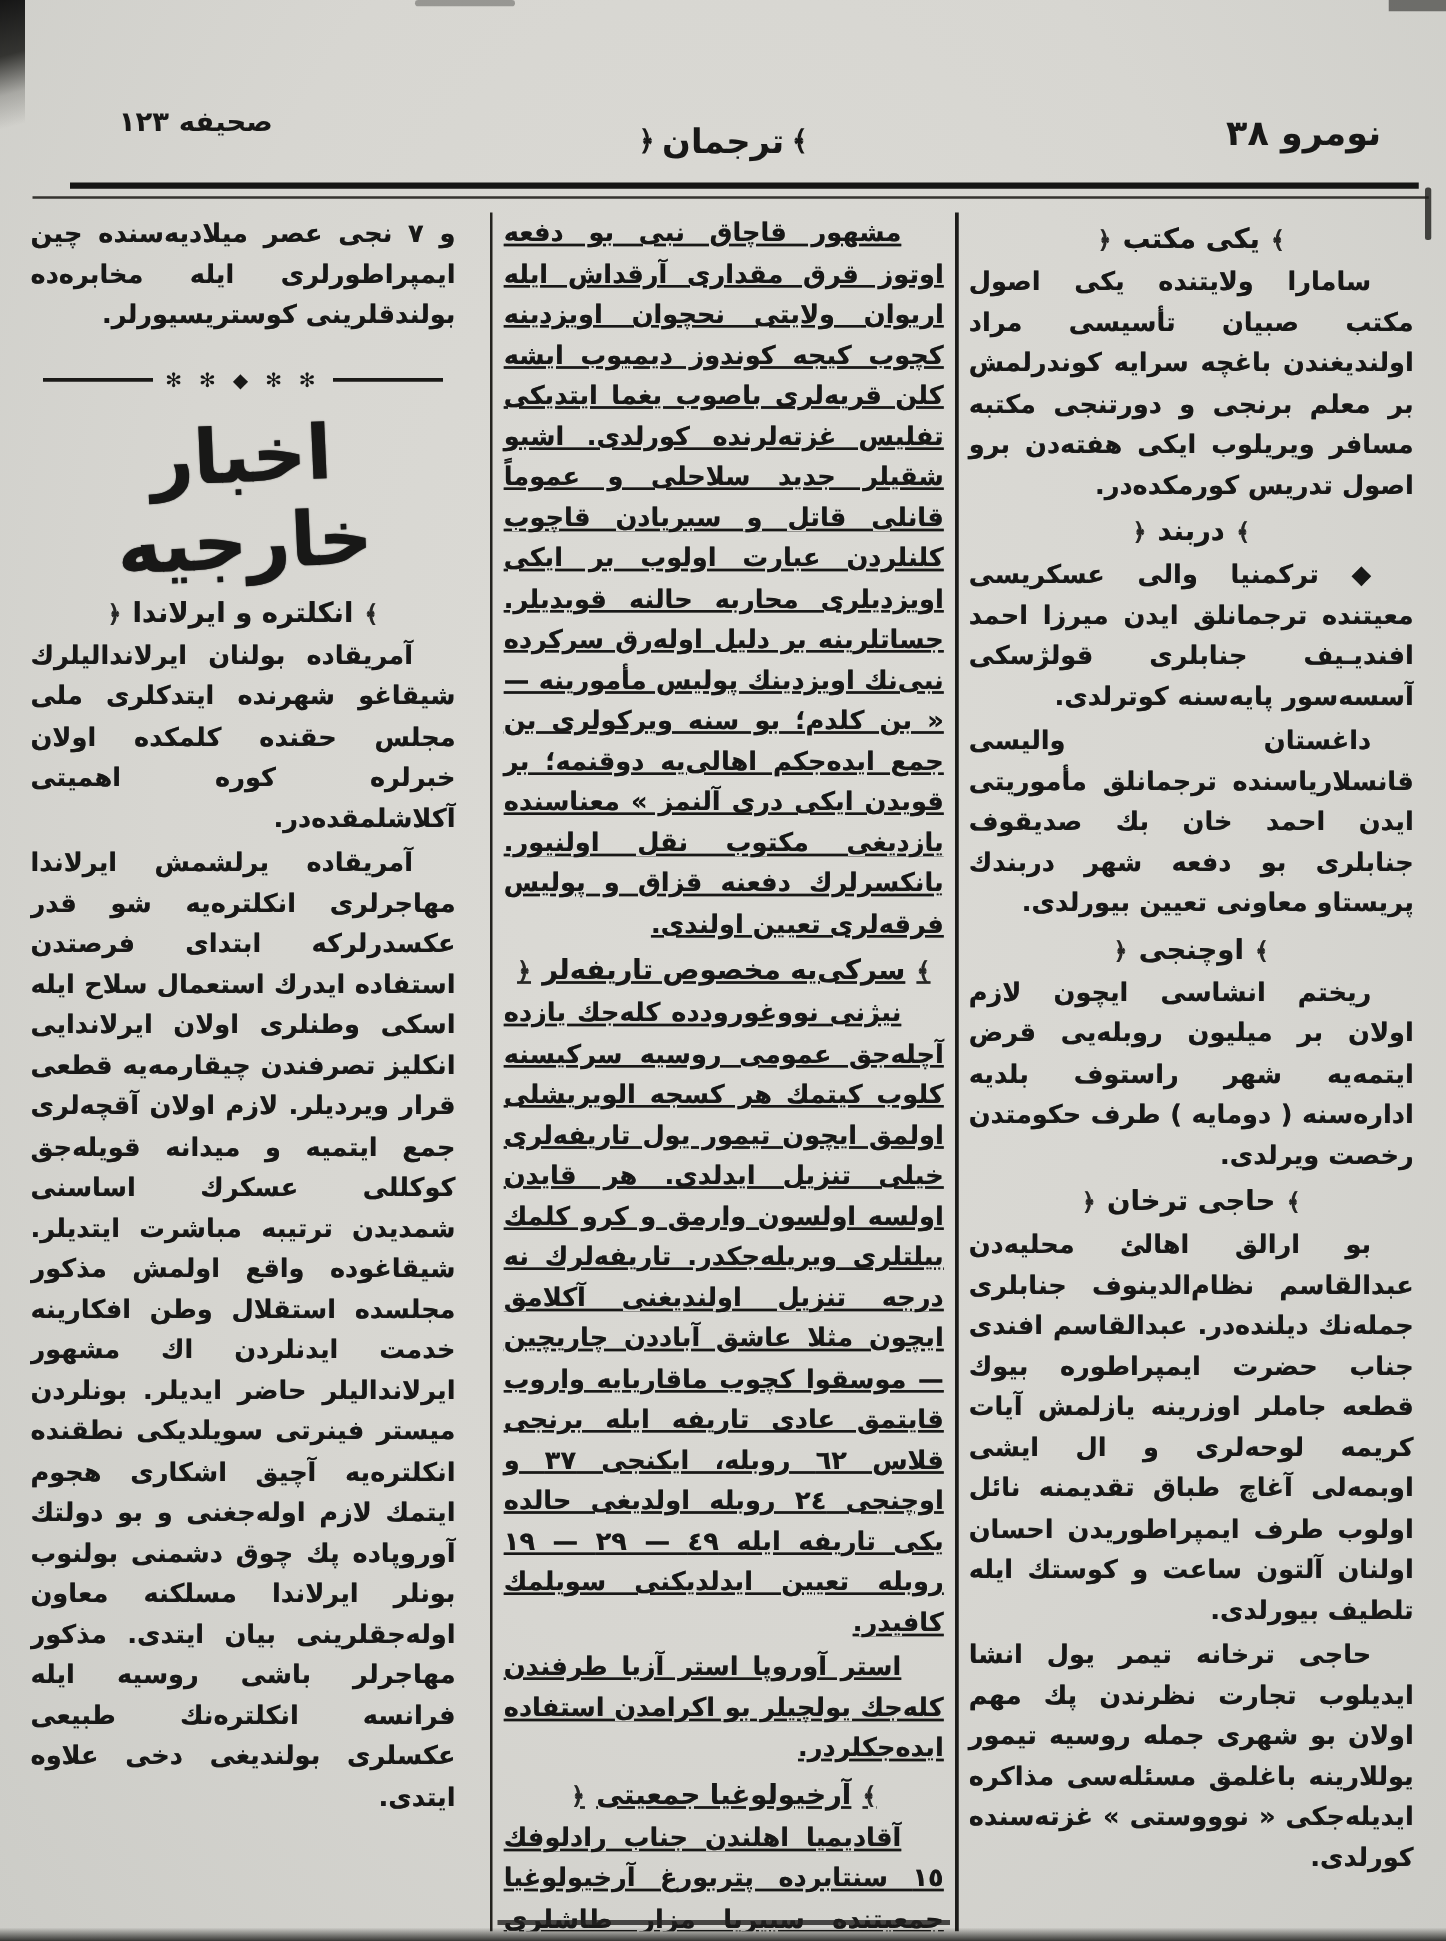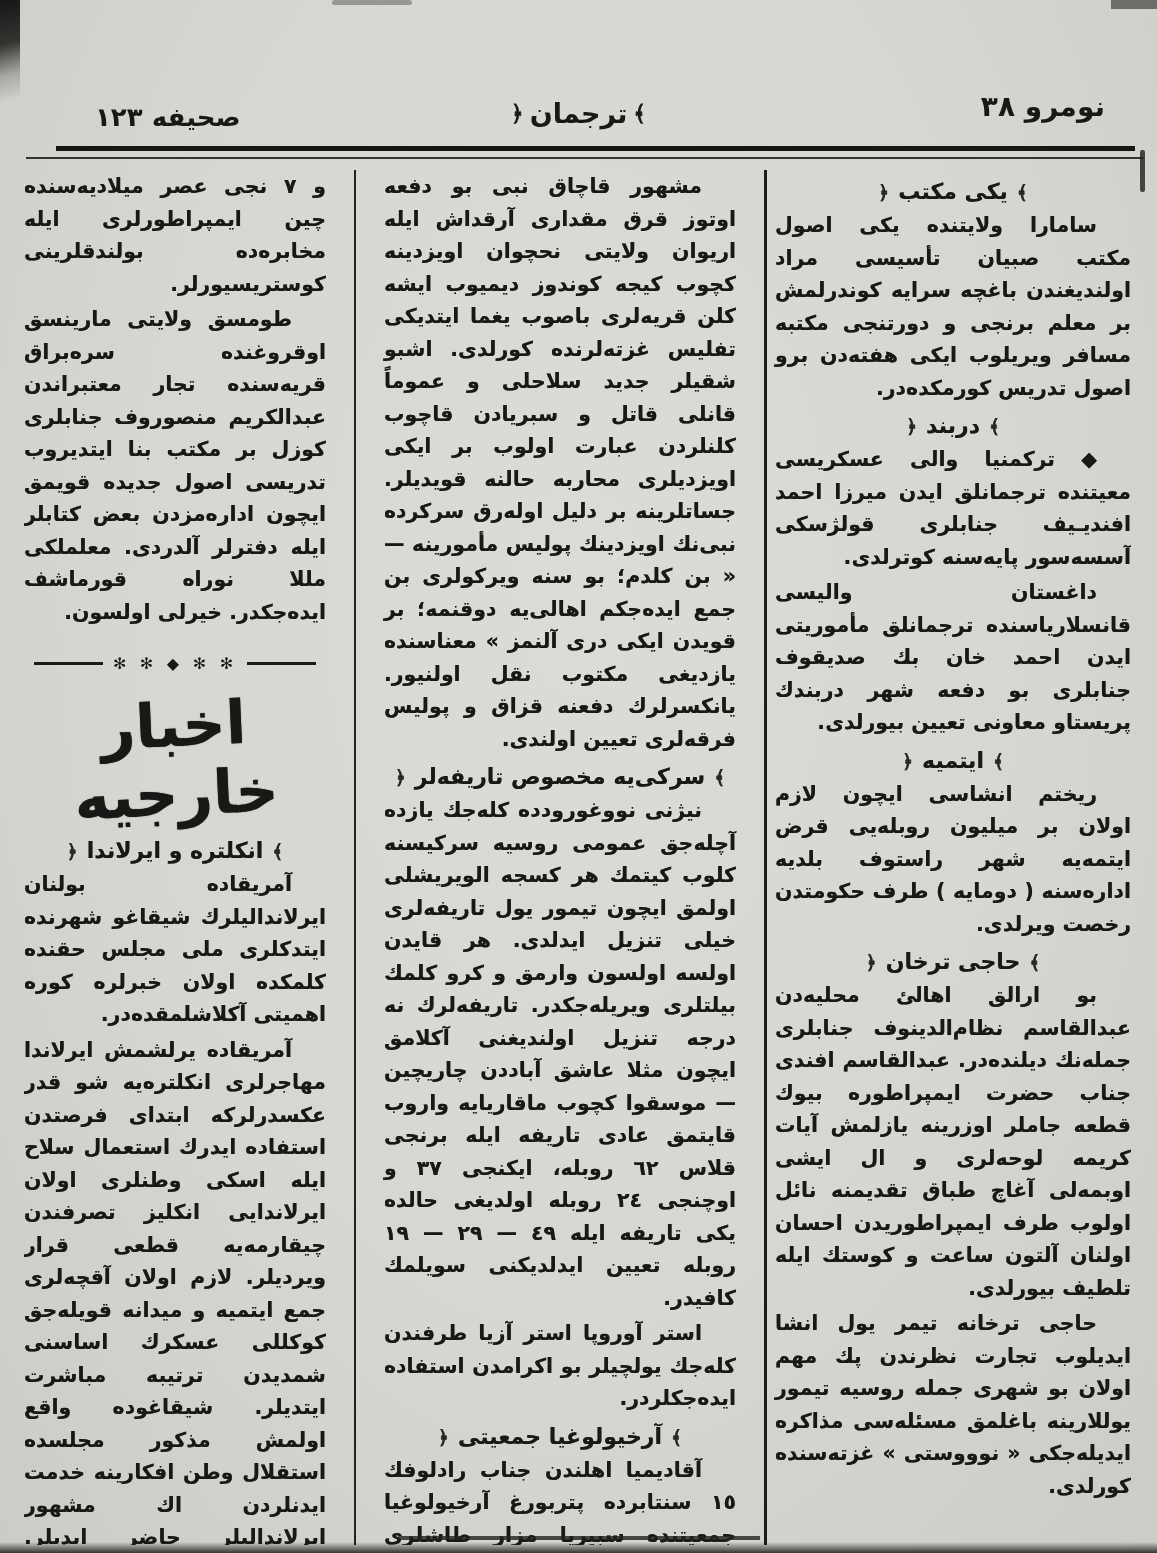--- a/index.html
+++ b/index.html
@@ -9,37 +9,38 @@
     margin:0 auto;
     overflow:hidden;
     direction:rtl;
     background:radial-gradient(ellipse at 50% 38%, #dcdbd6 0%, #d7d6d1 55%, #ccccc7 100%);
     color:#181817;
     font-family:"DejaVu Sans", sans-serif;
   }
   
   .mast-row{position:absolute;top:86px;left:0;right:0;height:52px;}
   .numero{position:absolute;right:52px;top:4px;font-size:28px;font-weight:bold;}
-  .sahife{position:absolute;left:95px;top:0;font-size:26px;font-weight:bold;margin-top:16px;}
+  .sahife{position:absolute;left:95px;top:0;font-size:22px;font-weight:bold;}
   .masthead{position:absolute;left:0;right:0;top:2px;text-align:center;font-size:27px;font-weight:bold;margin-top:10px;}
   .mast-orn{font-size:22px;padding:0 6px;position:relative;top:-2px;}
   .rule-thick{position:absolute;top:146px;left:56px;right:22px;height:5px;background:#161615;}
   .rule-thin{position:absolute;top:157px;left:26px;right:14px;height:2px;background:#35332f;}
 
   
   .columns{
     position:absolute;top:170px;right:26px;left:24px;bottom:8px;
     display:flex;direction:rtl;align-items:stretch;
   }
   .column{overflow:hidden;}
   .column--right{width:356px;padding-left:8px;}
   .column--middle{
-    width:352px;padding:0 28px;
+    width:352px;padding:0 9px;
     border-right:3px solid #1d1c1a;
     border-left:2px solid #24231f;
+    text-decoration:underline;
   }
   .column--left{flex:1;padding-right:28px;}
 
   .para{
     font-size:20.5px;line-height:32.5px;font-weight:bold;
     text-align:justify;margin:0 0 3px;
     text-shadow:0 0 0.5px rgba(25,25,24,.65);
   }
   .para.indent{text-indent:34px;}
 
@@ -85,37 +86,36 @@
   <div class="rule-thick"></div>
   <div class="rule-thin"></div>
 
   <div class="columns">
       <div class="column column--right">
         <div class="sec-heading"><span class="orn">﴾</span><span>يكى مكتب</span><span class="orn">﴿</span></div>
         <p class="para indent">سامارا ولايتنده يكى اصول مكتب صبيان تأسيسى مراد اولنديغندن باغچه سرايه كوندرلمش بر معلم برنجى و دورتنجى مكتبه مسافر ويريلوب ايكى هفته‌دن برو اصول تدريس كورمكده‌در.</p>
         <div class="sec-heading"><span class="orn">﴾</span><span>دربند</span><span class="orn">﴿</span></div>
         <p class="para indent">◆ تركمنيا والى عسكريسى معيتنده ترجمانلق ايدن ميرزا احمد افنديـيف جنابلرى قولژسكى آسسه‌سور پايه‌سنه كوترلدى.</p>
         <p class="para indent">داغستان واليسى قانسلارياسنده ترجمانلق مأموريتى ايدن احمد خان بك صديقوف جنابلرى بو دفعه شهر دربندك پريستاو معاونى تعيين بيورلدى.</p>
-        <div class="sec-heading"><span class="orn">﴾</span><span>ايتميه</span><span class="orn">﴿</span></div>
+        <div class="sec-heading"><span class="orn">﴾</span><span>اوچنجى</span><span class="orn">﴿</span></div>
         <p class="para indent">ريختم انشاسى ايچون لازم اولان بر ميليون روبله‌يى قرض ايتمه‌يه شهر راستوف بلديه اداره‌سنه ( دومايه ) طرف حكومتدن رخصت ويرلدى.</p>
         <div class="sec-heading"><span class="orn">﴾</span><span>حاجى ترخان</span><span class="orn">﴿</span></div>
         <p class="para indent">بو ارالق اهالئ محليه‌دن عبدالقاسم نظام‌الدينوف جنابلرى جمله‌نك ديلنده‌در. عبدالقاسم افندى جناب حضرت ايمپراطوره بيوك قطعه جاملر اوزرينه يازلمش آيات كريمه لوحه‌لرى و ال ايشى اوبمه‌لى آغاچ طباق تقديمنه نائل اولوب طرف ايمپراطوريدن احسان اولنان آلتون ساعت و كوستك ايله تلطيف بيورلدى.</p>
         <p class="para indent">حاجى ترخانه تيمر يول انشا ايديلوب تجارت نظرندن پك مهم اولان بو شهرى جمله روسيه تيمور يوللارينه باغلمق مسئله‌سى مذاكره ايديله‌جكى « نوووستى » غزته‌سنده كورلدى.</p>
       </div>
       <div class="column column--middle">
         <p class="para indent">مشهور قاچاق نبى بو دفعه اوتوز قرق مقدارى آرقداش ايله اريوان ولايتى نحچوان اويزدينه كچوب كيجه كوندوز ديميوب ايشه كلن قريه‌لرى باصوب يغما ايتديكى تفليس غزته‌لرنده كورلدى. اشبو شقيلر جديد سلاحلى و عموماً قانلى قاتل و سبريادن قاچوب كلنلردن عبارت اولوب بر ايكى اويزديلرى محاربه حالنه قويديلر. جساتلرينه بر دليل اوله‌رق سركرده نبى‌نك اويزدينك پوليس مأمورينه — « بن كلدم؛ بو سنه ويركولرى بن جمع ايده‌جكم اهالى‌يه دوقنمه؛ بر قويدن ايكى درى آلنمز » معناسنده يازديغى مكتوب نقل اولنيور. يانكسرلرك دفعنه قزاق و پوليس فرقه‌لرى تعيين اولندى.</p>
         <div class="sec-heading"><span class="orn">﴾</span><span>سركى‌يه مخصوص تاريفه‌لر</span><span class="orn">﴿</span></div>
         <p class="para indent">نيژنى نووغورودده كله‌جك يازده آچله‌جق عمومى روسيه سركيسنه كلوب كيتمك هر كسجه الويريشلى اولمق ايچون تيمور يول تاريفه‌لرى خيلى تنزيل ايدلدى. هر قايدن اولسه اولسون وارمق و كرو كلمك بيلتلرى ويريله‌جكدر. تاريفه‌لرك نه درجه تنزيل اولنديغنى آكلامق ايچون مثلا عاشق آباددن چاريچين — موسقوا كچوب ماقاريايه واروب قايتمق عادى تاريفه ايله برنجى قلاس ٦٢ روبله، ايكنجى ٣٧ و اوچنجى ٢٤ روبله اولديغى حالده يكى تاريفه ايله ٤٩ — ٢٩ — ١٩ روبله تعيين ايدلديكنى سويلمك كافيدر.</p>
         <p class="para indent">استر آوروپا استر آزيا طرفندن كله‌جك يولچيلر بو اكرامدن استفاده ايده‌جكلردر.</p>
         <div class="sec-heading"><span class="orn">﴾</span><span>آرخيولوغيا جمعيتى</span><span class="orn">﴿</span></div>
         <p class="para indent">آقاديميا اهلندن جناب رادلوفك ١٥ سنتابرده پتربورغ آرخيولوغيا جمعيتنده سبيريا مزار طاشلرى اوزرنده كورلمش اسكى ترك يازيلرى حقنده ورديكى معلومات شايان دقتدر. بونلر اسكى تركلره مخصوص بر خط ايله قازلمش بولنوب ترك خانلرينك ٧ نجى</p>
       </div>
       <div class="column column--left">
         <p class="para">و ٧ نجى عصر ميلاديه‌سنده چين ايمپراطورلرى ايله مخابره‌ده بولندقلرينى كوستريسيورلر.</p>
-        <p class="para indent">طومسق ولايتى مارينسق اوقروغنده سره‌براق قريه‌سنده تجار معتبراندن عبدالكريم منصوروف جنابلرى كوزل بر مكتب بنا ايتديروب تدريسى اصول جديده قويمق ايچون اداره‌مزدن بعض كتابلر ايله دفترلر آلدردى. معلملكى مللا نوراه قورماشف ايده‌جكدر. خيرلى اولسون.</p>
         <div class="star-divider">
           <span class="rule"></span>
           <span class="stars">✻ ✻ ◆ ✻ ✻</span>
           <span class="rule"></span>
         </div>
         <div class="headline">اخبار خارجيه</div>
         <div class="sec-heading"><span class="orn">﴾</span><span>انكلتره و ايرلاندا</span><span class="orn">﴿</span></div>
         <p class="para indent">آمريقاده بولنان ايرلانداليلرك شيقاغو شهرنده ايتدكلرى ملى مجلس حقنده كلمكده اولان خبرلره كوره اهميتى آكلاشلمقده‌در.</p>
         <p class="para indent">آمريقاده يرلشمش ايرلاندا مهاجرلرى انكلتره‌يه شو قدر عكسدرلركه ابتداى فرصتدن استفاده ايدرك استعمال سلاح ايله اسكى وطنلرى اولان ايرلاندايى انكليز تصرفندن چيقارمه‌يه قطعى قرار ويرديلر. لازم اولان آقچه‌لرى جمع ايتميه و ميدانه قويله‌جق كوكللى عسكرك اساسنى شمديدن ترتيبه مباشرت ايتديلر. شيقاغوده واقع اولمش مذكور مجلسده استقلال وطن افكارينه خدمت ايدنلردن اك مشهور ايرلانداليلر حاضر ايديلر. بونلردن ميستر فينرتى سويلديكى نطقنده انكلتره‌يه آچيق اشكارى هجوم ايتمك لازم اوله‌جغنى و بو دولتك آوروپاده پك چوق دشمنى بولنوب بونلر ايرلاندا مسلكنه معاون اوله‌جقلرينى بيان ايتدى. مذكور مهاجرلر باشى روسيه ايله فرانسه انكلتره‌نك طبيعى عكسلرى بولنديغى دخى علاوه ايتدى.</p>
       </div>

